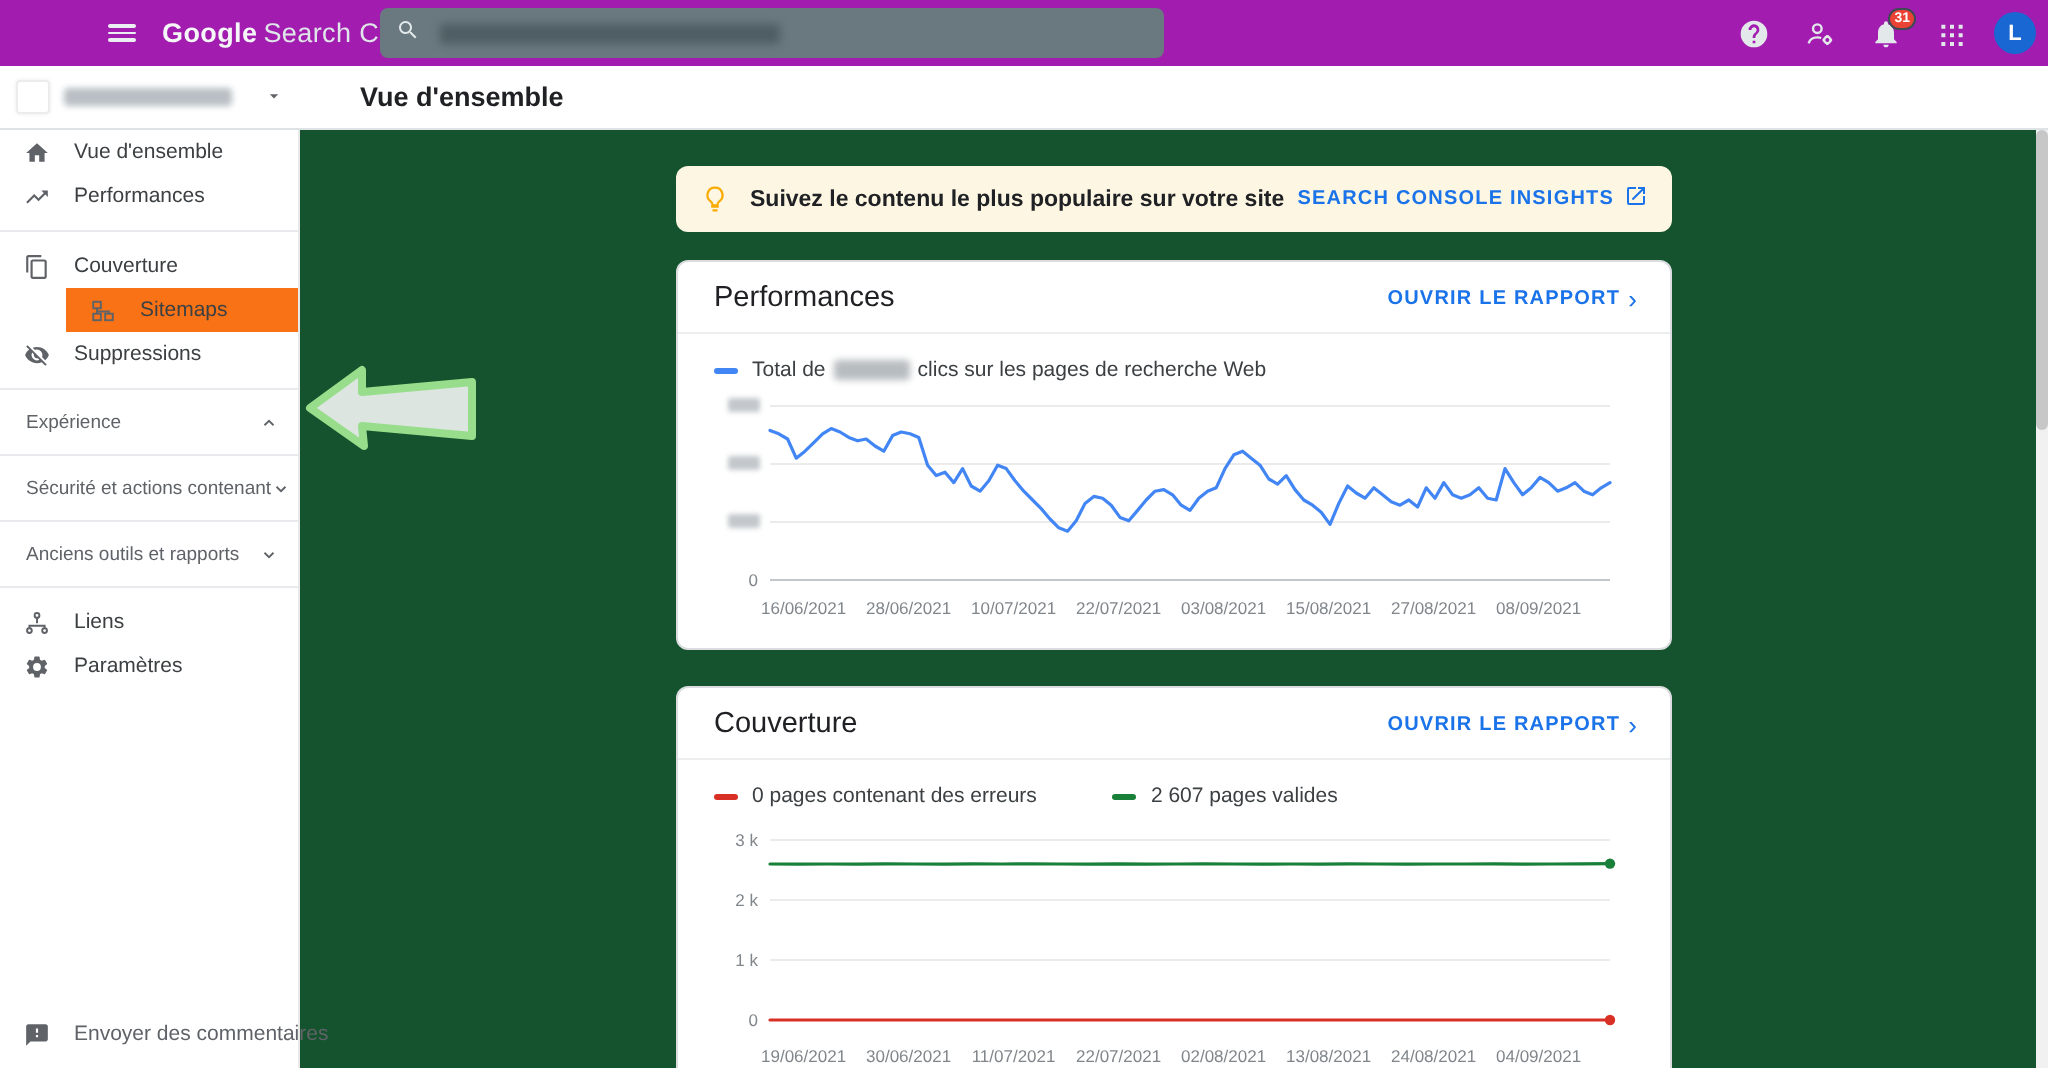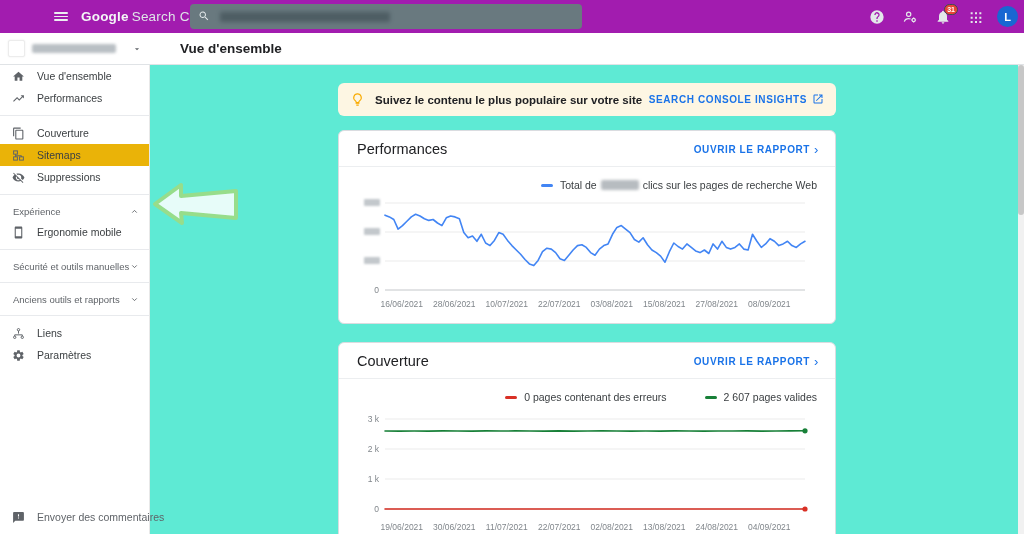--- a/index.html
+++ b/index.html
@@ -29,48 +29,48 @@
   .prop { width:150px; height:100%; display:flex; align-items:center; padding:0 8px; cursor:pointer; }
   .prop-fav { width:17px; height:17px; background:#fff; border:1px solid #ececec; border-radius:2px; box-shadow:0 0 2px rgba(0,0,0,.08); }
   .prop-blob { margin-left:7px; width:84px; height:9px; background:#b9bfc4; border-radius:2px; filter:blur(1.6px); }
   .prop-caret { margin-left:auto; color:#5f6368; }
   .prop-caret svg { width:10px; height:10px; }
   .page-title { display:flex; align-items:center; padding-left:30px; font-size:13.5px; font-weight:700; color:#202124; }
 
   
   .sidebar { position:absolute; top:65px; left:0; width:150px; height:469px; background:#fff; border-right:1px solid #e8e8e8; z-index:10; font-size:10.5px; }
   .side-item { display:flex; align-items:center; height:22px; padding:0 8px 0 12px; color:#3c4043; cursor:pointer; white-space:nowrap; }
-  .side-item.selected { background:#eab308; }
+  .side-item.selected { background:#f97316;margin-left:33px; }
   .side-item .sicon { width:13px; height:13px; margin-right:12px; color:#5f6368; flex:0 0 auto; display:flex; align-items:center; }
   .side-item .sicon svg { width:13px; height:13px; }
   .side-header { display:flex; align-items:center; height:20px; padding:0 10px 0 13px; color:#5f6368; font-size:9.5px; cursor:pointer; white-space:nowrap; }
   .side-header .chev { margin-left:auto; color:#5f6368; display:flex; }
   .side-header .chev svg { width:9px; height:9px; }
   .side-divider { height:1px; background:#e8eaed; margin:6px 0; }
   .side-footer { position:absolute; bottom:6px; left:0; width:100%; }
   .side-footer .side-item { color:#5f6368; }
 
   
-  .main { position:absolute; top:65px; left:150px; width:874px; height:469px; background:#5eead4; overflow:hidden; }
+  .main { position:absolute; top:65px; left:150px; width:874px; height:469px; background:#14532d; overflow:hidden; }
   .center-col { width:498px; margin:0 auto; padding-top:18px; }
 
   .banner { height:33px; background:#fdf6e3; border-radius:6px; display:flex; align-items:center; padding:0 12px; }
   .banner .bulb { width:15px; height:15px; color:#f9ab00; margin-right:10px; display:flex; }
   .banner .bulb svg { width:15px; height:15px; }
   .banner-text { font-size:11.5px; font-weight:700; color:#202124; }
   .banner-link { margin-left:auto; display:flex; align-items:center; gap:5px; color:#1a73e8; font-size:10px; font-weight:700; letter-spacing:.6px; cursor:pointer; }
   .banner-link svg { width:12px; height:12px; }
 
   .card { background:#fff; border:1px solid #dadce0; border-radius:6px; margin-top:14px; }
   .card + .card { margin-top:18px; }
   .card-head { display:flex; align-items:center; padding:10px 16px 9px 18px; border-bottom:1px solid #eceef0; }
   .card-title { font-size:14.5px; color:#202124; }
   .card-link { margin-left:auto; display:flex; align-items:center; gap:4px; color:#1a73e8; font-size:10px; font-weight:700; letter-spacing:.6px; cursor:pointer;justify-content:flex-end; }
   .card-link .chevr { font-size:13px; line-height:1; font-weight:400; }
-  .legend-row { display:flex; align-items:center; gap:38px; padding:12px 18px 0 18px;justify-content:flex-end; }
+  .legend-row { display:flex; align-items:center; gap:38px; padding:12px 18px 0 18px; }
   .legend-item { display:flex; align-items:center; font-size:10.5px; color:#3c4043; }
   .dash { width:12px; height:3px; border-radius:2px; margin-right:7px; flex:0 0 auto; }
   .legend-blob { display:inline-block; width:38px; height:10px; background:#b7bcc0; border-radius:2px; filter:blur(1.8px); margin:0 4px; vertical-align:middle; }
   .chart-wrap { padding:4px 10px 6px 10px; }
   .axis-label { font-size:8.5px; fill:#80868b; font-family:"Liberation Sans",sans-serif; }
 
   
   .annot-arrow { position:absolute; left:152px; top:180px; z-index:40; pointer-events:none; }
 
   
@@ -185,31 +185,23 @@
       </div>
       <div class="side-divider"></div>
       <div class="side-header">
         <span>Expérience</span>
         <span class="chev">
           <svg viewBox="0 0 24 24" fill="none" stroke="currentColor" stroke-width="2.4">
             <path d="M6 15l6-6 6 6"></path>
           </svg>
         </span>
       </div>
-      <div class="side-item">
-        <span class="sicon">
-          <svg viewBox="0 0 24 24" fill="currentColor">
-            <path d="M17 1H7c-1.1 0-2 .9-2 2v18c0 1.1.9 2 2 2h10c1.1 0 2-.9 2-2V3c0-1.1-.9-2-2-2zm0 18H7V5h10v14z"></path>
-          </svg>
-        </span>
-        <span>Ergonomie mobile</span>
-      </div>
       <div class="side-divider"></div>
       <div class="side-header">
-        <span>Sécurité et outils manuelles</span>
+        <span>Sécurité et actions contenant</span>
         <span class="chev">
           <svg viewBox="0 0 24 24" fill="none" stroke="currentColor" stroke-width="2.4">
             <path d="M6 9l6 6 6-6"></path>
           </svg>
         </span>
       </div>
       <div class="side-divider"></div>
       <div class="side-header">
         <span>Anciens outils et rapports</span>
         <span class="chev">

